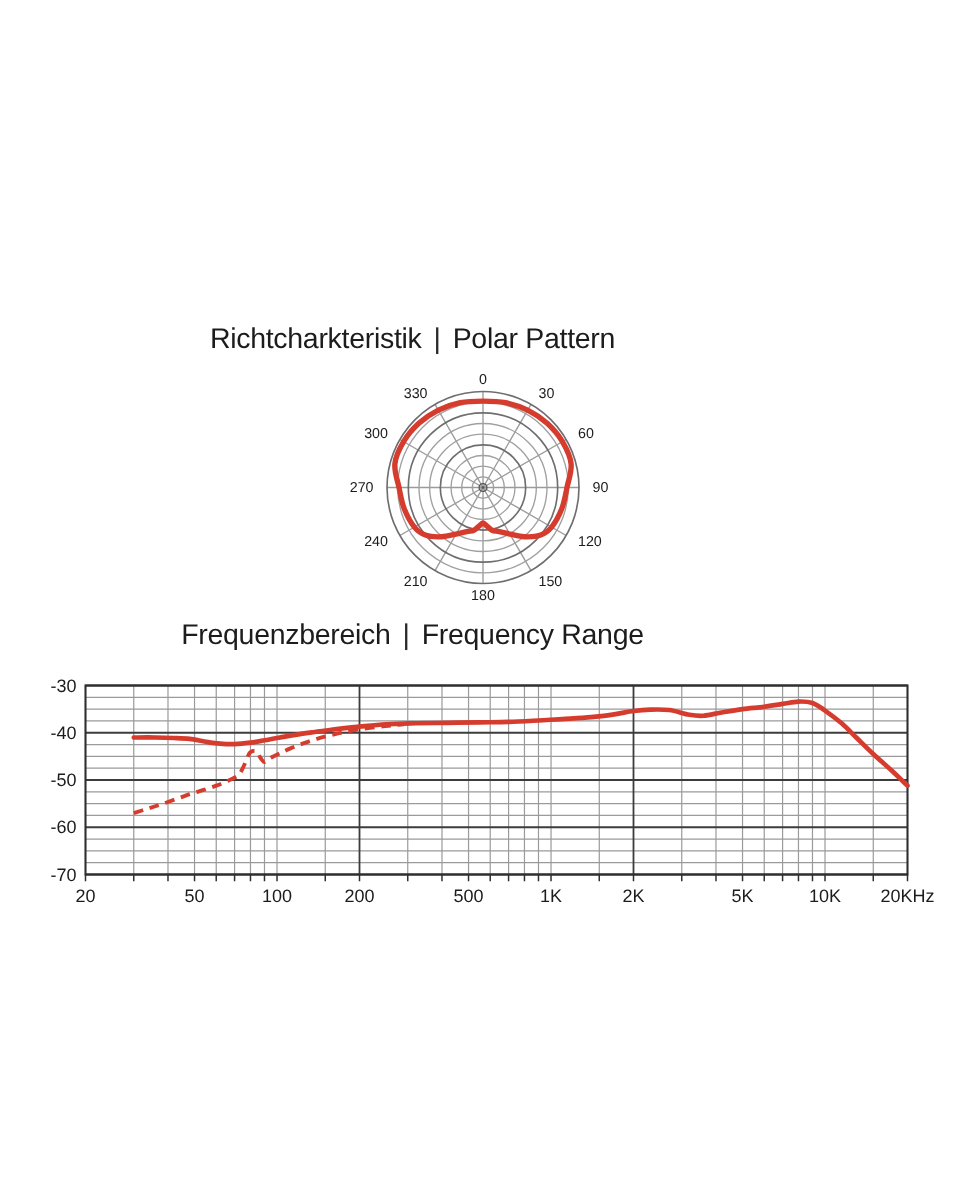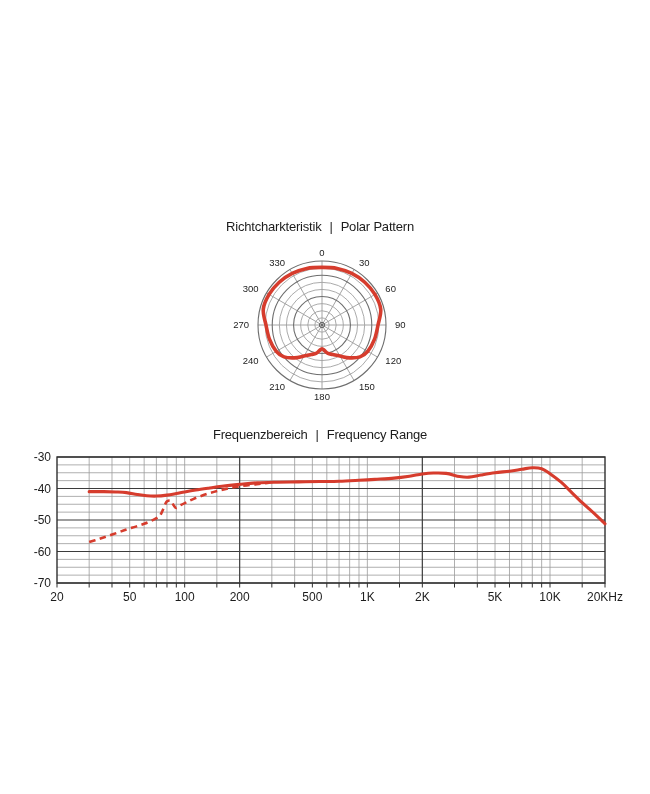--- a/index.html
+++ b/index.html
@@ -6,29 +6,28 @@
   #page{
     position:relative;
     width:650px;height:794px;
     background:#ffffff;
     font-family:"Liberation Sans","DejaVu Sans",sans-serif;
     overflow:hidden;
   }
   .chart-title{
     position:absolute;left:0;width:550px;
     text-align:center;
-    font-size:13px;
+    font-size:19px;
     letter-spacing:-0.2px;
     color:#1c1c1c;
     line-height:20px;
-    margin-left:45px;
   }
   .chart-title .sep{margin:0 8px;color:#2a2a2a;}
   #polar-title{top:217px;}
-  #freq-title{top:425px;}
+  #freq-title{top:414px;}
   #polar-svg{position:absolute;left:222px;top:239px;}
   #freq-svg{position:absolute;left:22px;top:446px;}
   svg text{font-family:"Liberation Sans","DejaVu Sans",sans-serif;}
 </style>
 </head>
 <body>
 
 <div id="page">
 
   <div id="polar-title" class="chart-title">

